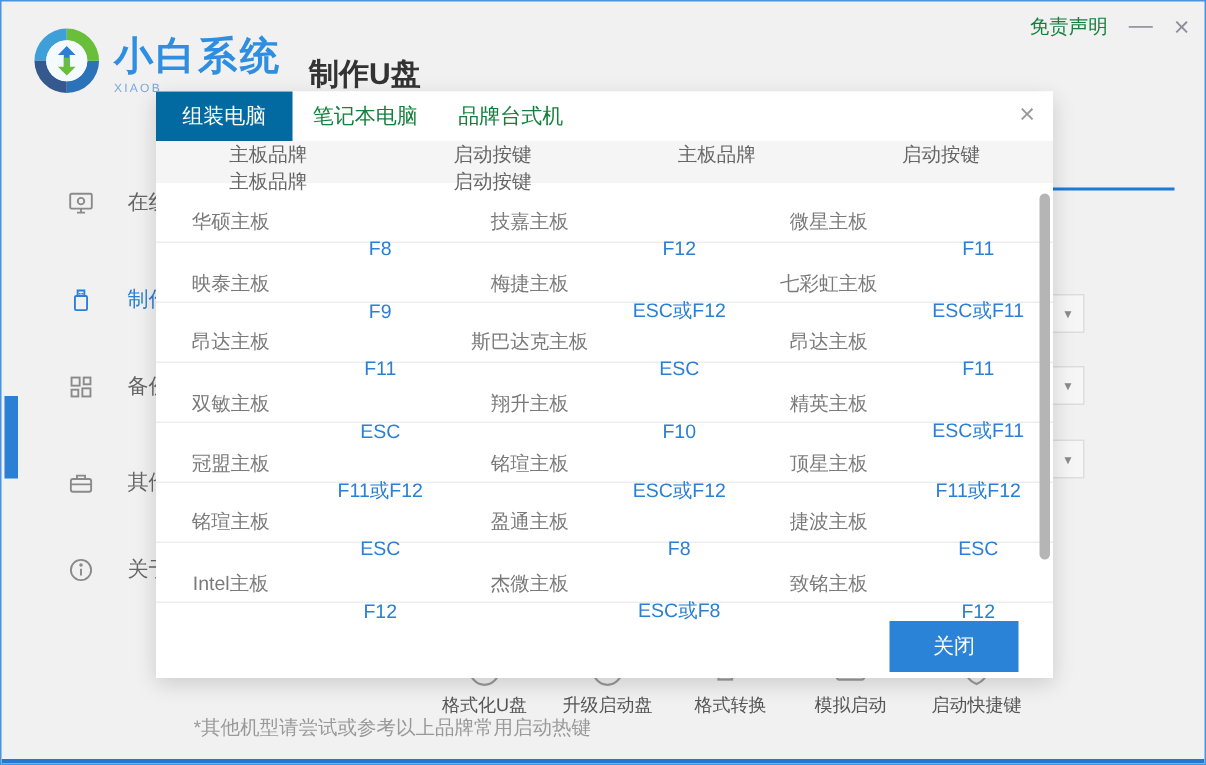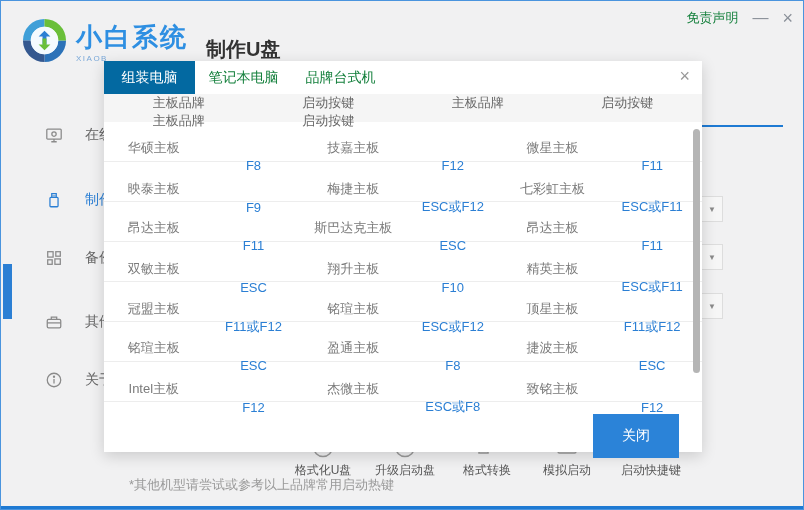--- a/index.html
+++ b/index.html
@@ -62,21 +62,21 @@
   .tbl-header span { text-align:center; font-size:13px; color:#666; }
   .tbl-row { height:40px; display:grid; grid-template-columns:repeat(6,1fr); align-items:center;
              border-bottom:1px solid #ededed; }
   .tbl-row span { text-align:center; font-size:13px; }
   .cell-brand { color:#7a7a7a; }
   .cell-key { color:#2b7fd4;margin-top:36px; }
 
   .dlg-scrollthumb { position:absolute; right:2px; top:68px; width:7px; height:244px; background:#b5b5b5; border-radius:4px; cursor:pointer; }
 
   .dlg-note { position:absolute; left:25px; top:415px; font-size:13px; color:#999; }
-  .dlg-close-btn { position:absolute; left:489px; top:353px; width:86px; height:44px; background:#2b83d8;
+  .dlg-close-btn { position:absolute; left:489px; top:353px; width:86px; height:34px; background:#2b83d8;
                    color:#fff; font-size:14px; border:none; display:flex; align-items:center; justify-content:center;
                    cursor:pointer; }
 
   svg { display:block; }
 </style>
 </head>
 <body>
 
 <div class="window">
 

